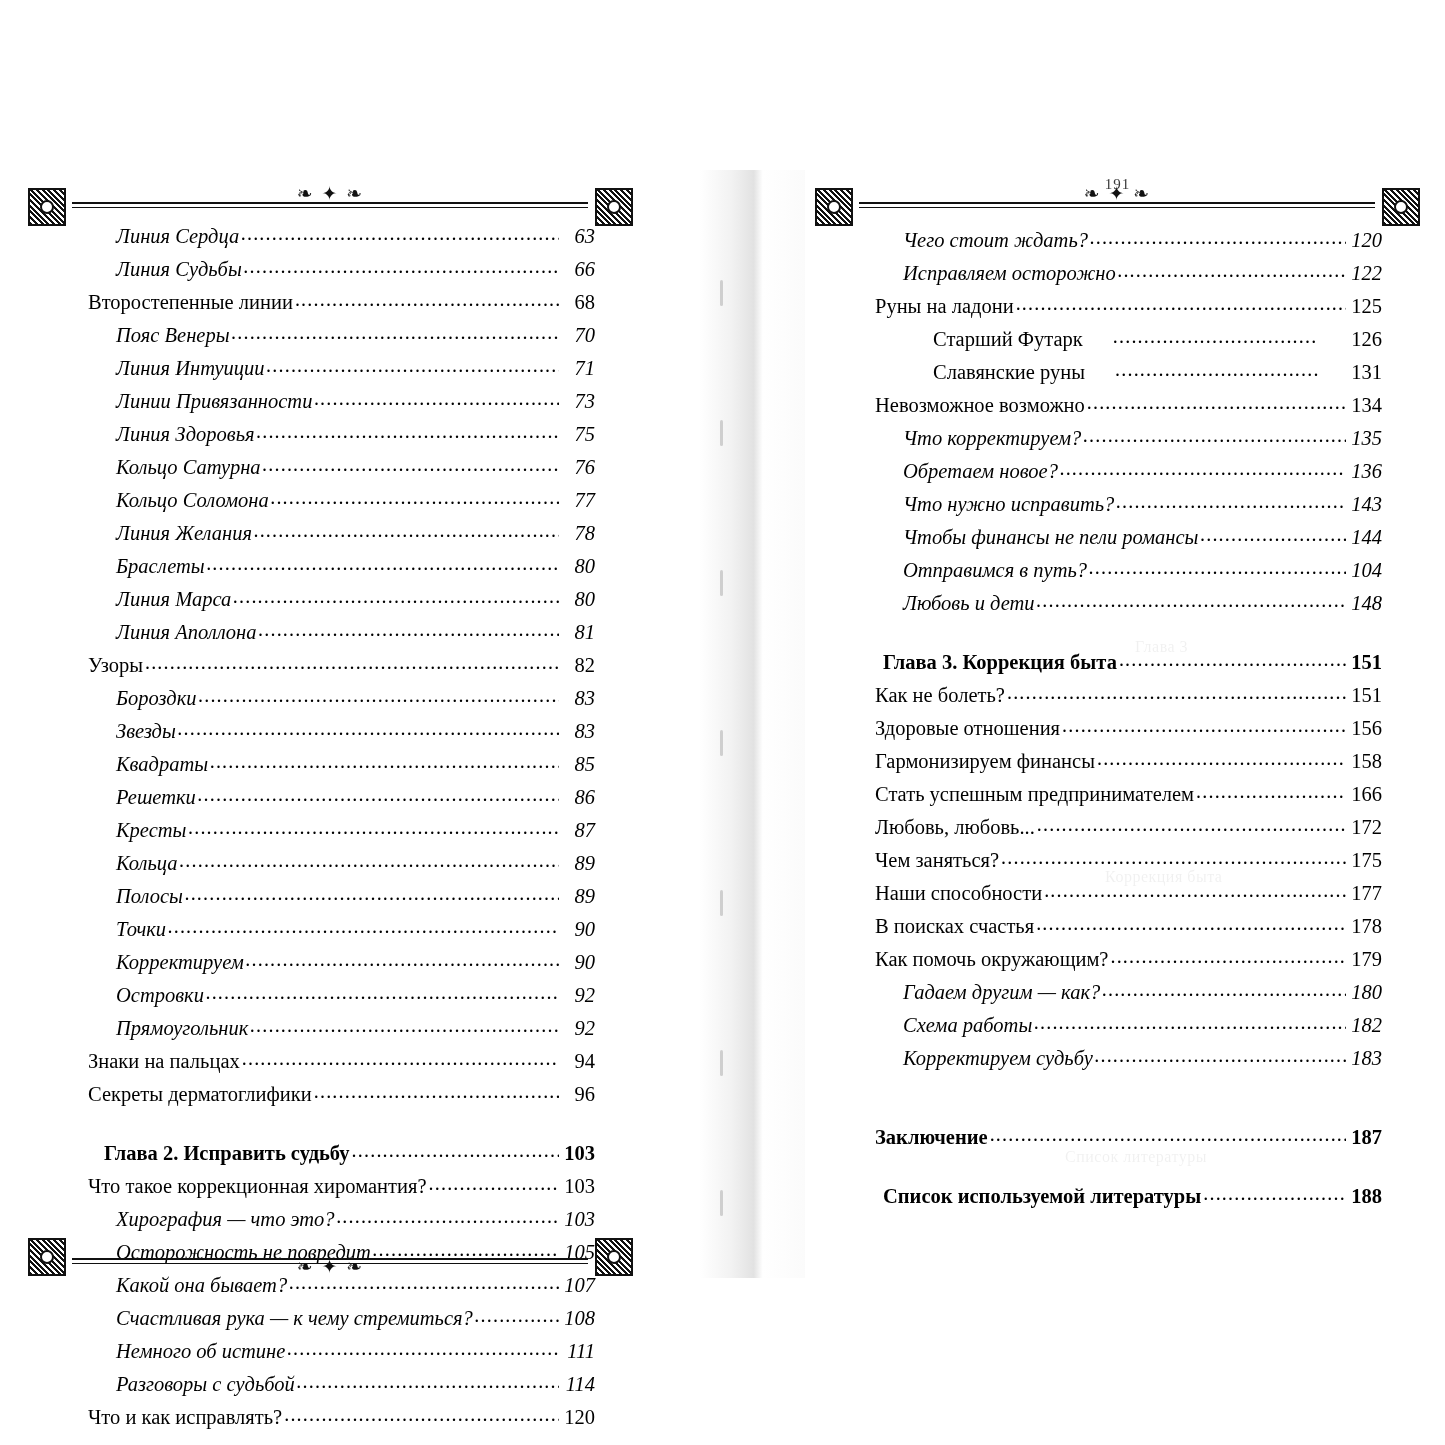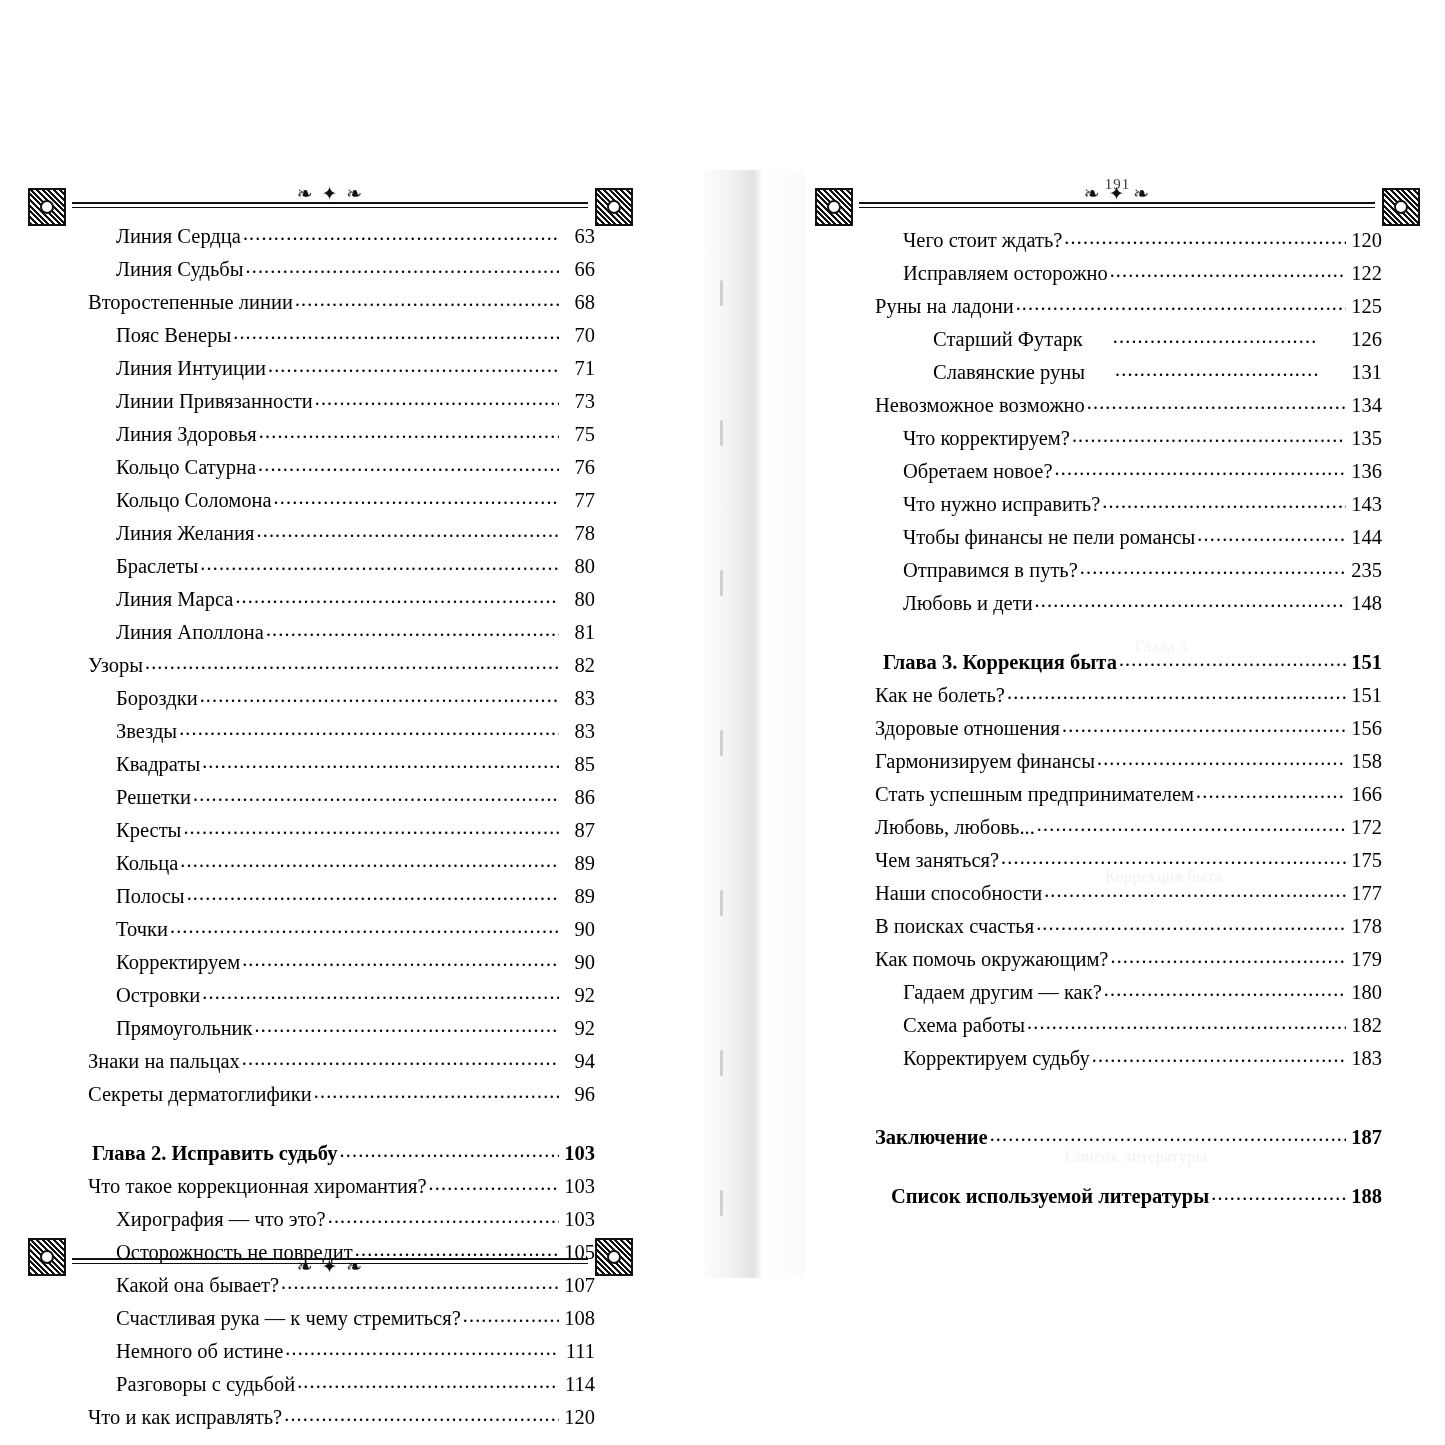--- a/index.html
+++ b/index.html
@@ -146,21 +146,21 @@
     letter-spacing: 1.2px;
     color: #000;
   }
   .entry .pg {
     flex: 0 0 auto;
     text-align: right;
     min-width: 34px;
   }
 
   .entry.lvl1 { margin-left: 0px; }
-  .entry.lvl2 { margin-left: 28px; }
+  .entry.lvl2 { margin-left: 28px; font-style: italic; }
   .entry.lvl3 { margin-left: 58px; gap: 28px; }
 
   .entry.bold .title,
   .entry.bold .pg { font-weight: bold; }
   .entry.bold { margin-top: 4px; }
 
   .spacer-lg { height: 22px; }
 
   
   .ghost {
@@ -320,21 +320,21 @@
           <span class="title">Знаки на пальцах</span>
           <span class="dots">..........................................................................................</span>
           <span class="pg">94</span>
         </div>
         <div class="entry lvl1">
           <span class="title">Секреты дерматоглифики</span>
           <span class="dots">..........................................................................................</span>
           <span class="pg">96</span>
         </div>
         <div class="spacer-lg"></div>
-        <div class="entry lvl1 bold" style="margin-left: 4px;">
+        <div class="entry lvl1 bold" style="margin-left: 16px;">
           <span class="title">Глава 2. Исправить судьбу</span>
           <span class="dots">..........................................................................................</span>
           <span class="pg">103</span>
         </div>
         <div class="entry lvl1">
           <span class="title">Что такое коррекционная хиромантия?</span>
           <span class="dots">..........................................................................................</span>
           <span class="pg">103</span>
         </div>
         <div class="entry lvl2">
@@ -450,21 +450,21 @@
           <span class="pg">143</span>
         </div>
         <div class="entry lvl2">
           <span class="title">Чтобы финансы не пели романсы</span>
           <span class="dots">..........................................................................................</span>
           <span class="pg">144</span>
         </div>
         <div class="entry lvl2">
           <span class="title">Отправимся в путь?</span>
           <span class="dots">..........................................................................................</span>
-          <span class="pg">235</span>
+          <span class="pg">104</span>
         </div>
         <div class="entry lvl2">
           <span class="title">Любовь и дети</span>
           <span class="dots">..........................................................................................</span>
           <span class="pg">148</span>
         </div>
         <div class="spacer-lg"></div>
         <div class="entry lvl1 bold" style="margin-left: 8px;">
           <span class="title">Глава 3. Коррекция быта</span>
           <span class="dots">..........................................................................................</span>
@@ -530,21 +530,21 @@
           <span class="dots">..........................................................................................</span>
           <span class="pg">183</span>
         </div>
         <div class="spacer-lg"></div>
         <div class="entry lvl1 bold" style="margin-left: 0px; margin-top: 24px;">
           <span class="title">Заключение</span>
           <span class="dots">..........................................................................................</span>
           <span class="pg">187</span>
         </div>
         <div class="spacer-lg"></div>
-        <div class="entry lvl1 bold" style="margin-left: 16px;">
+        <div class="entry lvl1 bold" style="margin-left: 8px;">
           <span class="title">Список используемой литературы</span>
           <span class="dots">..........................................................................................</span>
           <span class="pg">188</span>
         </div>
       </div>
 
     <div class="ghost" style="left:330px; top:470px;">Глава 3</div>
     <div class="ghost" style="left:300px; top:700px;">Коррекция быта</div>
     <div class="ghost" style="left:260px; top:980px;">Список литературы</div>
   </div>

